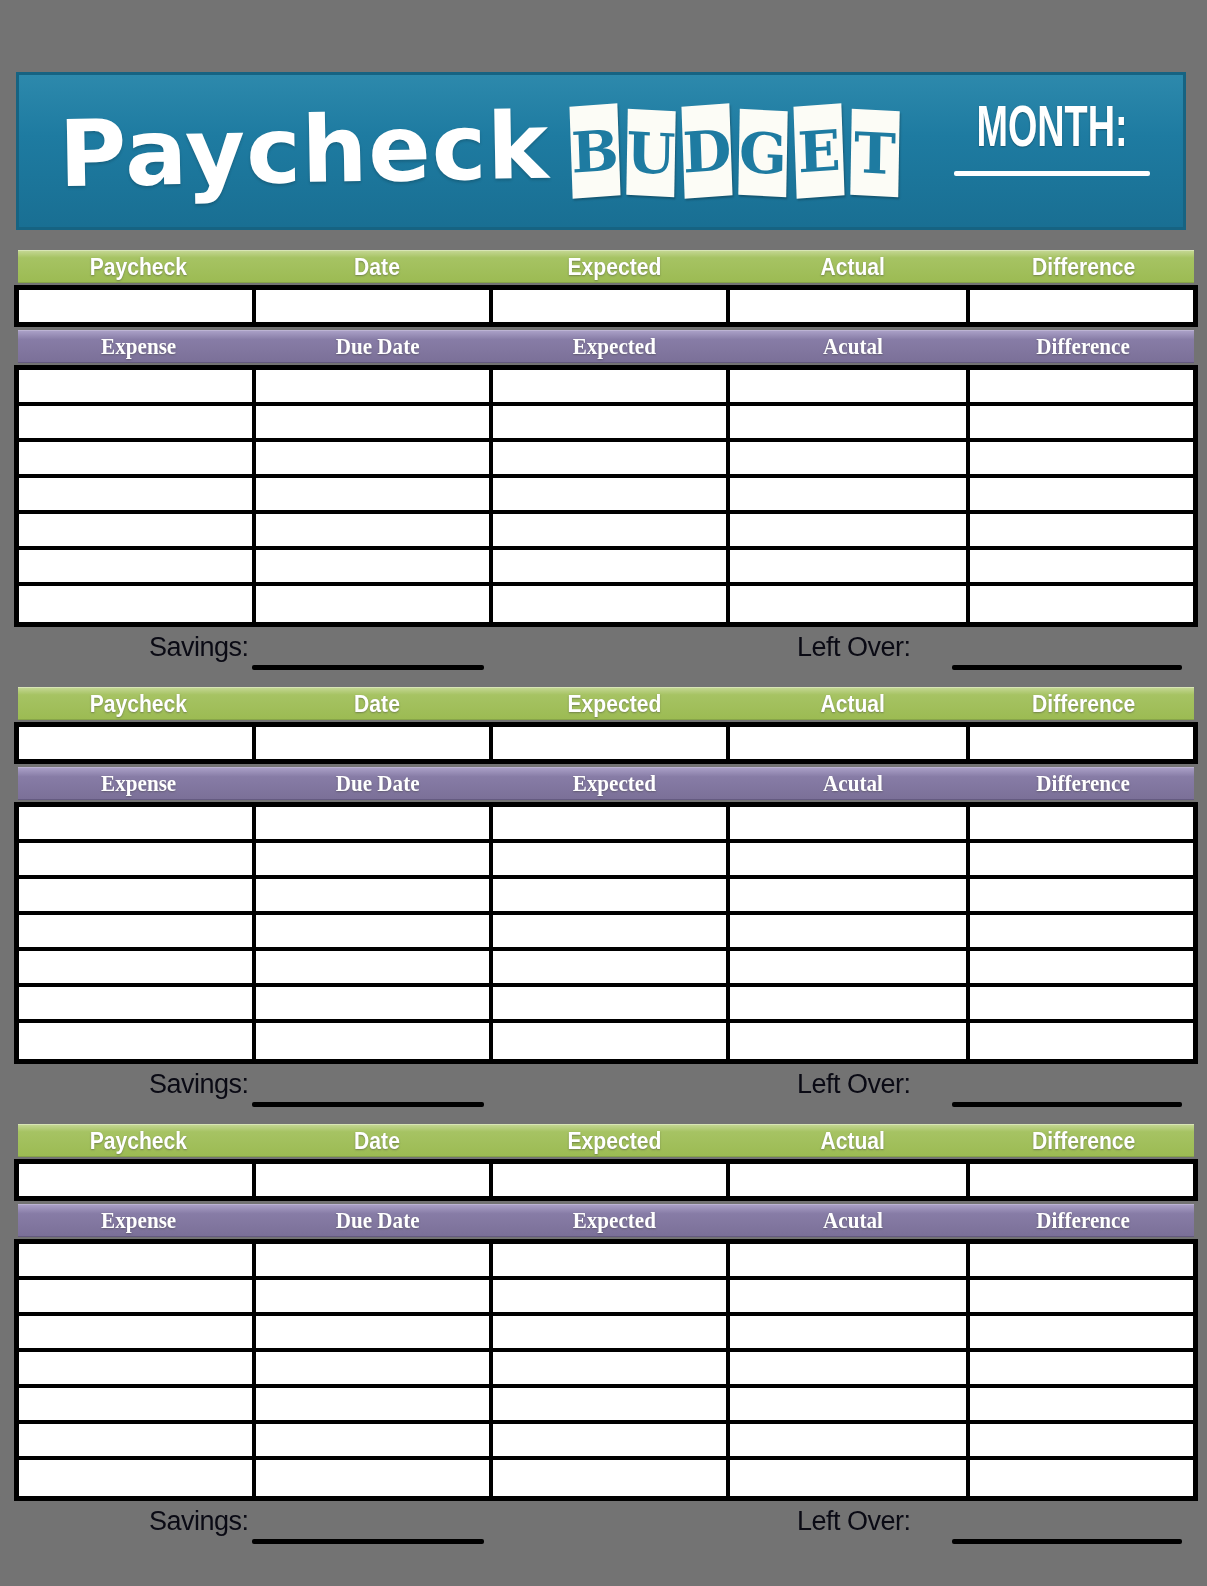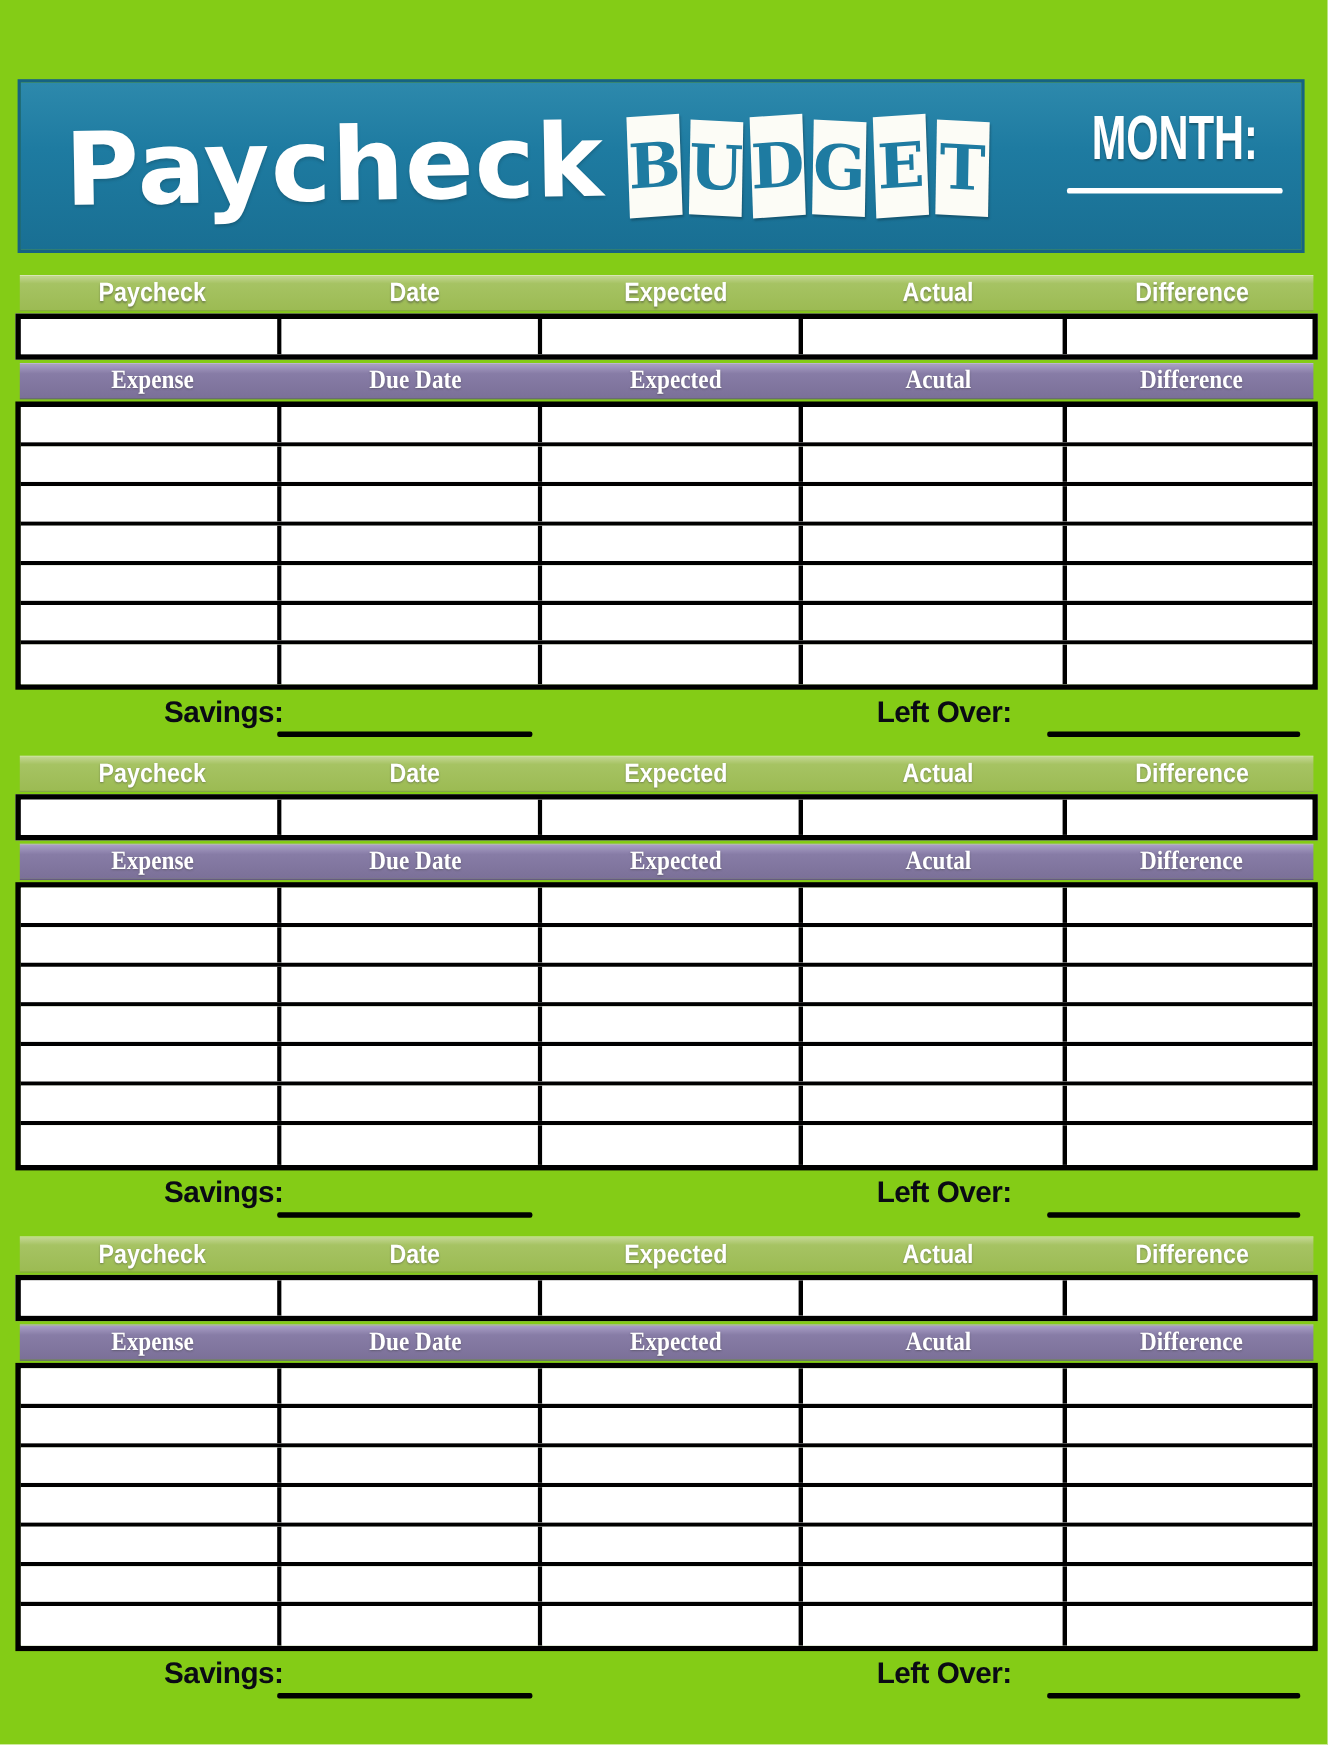--- a/index.html
+++ b/index.html
@@ -1,18 +1,18 @@
 <!DOCTYPE html>
 <html><head>
 <meta charset="utf-8">
 <style>
   * { margin:0; padding:0; box-sizing:border-box; }
   html,body { background:#ffffff; }
   .page {
-    position:relative; width:1207px; height:1586px; background:#84cc16;
+    position:relative; width:1207px; height:1586px; background:#737373;
     font-family:"Liberation Sans", sans-serif; overflow:hidden;
   }
 
   
   .banner {
     position:absolute; left:16px; top:72px; width:1170px; height:158px;
     background:linear-gradient(180deg,#2d89ac 0%, #1e7ba1 40%, #196f93 100%);
     border:3px solid #166382;
     display:flex; align-items:center;
   }
@@ -24,21 +24,21 @@
   }
   .block-letters { display:flex; gap:8px; margin-left:22px; align-items:center; }
   .block-letter {
     width:48px; height:90px; background:#fcfcf6; color:#1e7ba1;
     font-family:"DejaVu Serif", serif; font-weight:bold; font-size:56px;
     display:flex; align-items:center; justify-content:center;
     box-shadow:1px 2px 2px rgba(0,0,0,0.25);
   }
   .block-letter:nth-child(odd)  { transform:rotate(-4deg) skewX(-2deg); height:92px; }
   .block-letter:nth-child(even) { transform:rotate(3deg) skewX(2deg); height:86px; margin-top:4px; }
-  .month-area { position:absolute; right:8px; top:24px; width:215px; text-align:left; }
+  .month-area { position:absolute; right:24px; top:24px; width:215px; text-align:left; }
   .month-label {
     display:inline-block; color:#ffffff; font-weight:bold; font-size:54px; line-height:1;
     transform:scale(0.70,1.05); transform-origin:center;
     text-shadow:0 1px 2px rgba(0,0,0,0.3);
   }
   .month-line { width:196px; height:5px; background:#ffffff; margin:18px auto 0 auto; border-radius:2px; }
 
   
   .content { position:absolute; left:14px; top:250px; width:1184px; }
   .section { margin-bottom:13px; }
@@ -69,21 +69,21 @@
   .expense-table { border:5px solid #000; margin-top:2px; }
   .exp-row {
     display:grid; grid-template-columns:237px 237px 237px 240px auto;
     height:36px; border-bottom:4px solid #000; background:#ffffff;
   }
   .expense-table .exp-row:last-child { border-bottom:none; }
   .cell { border-right:4px solid #000; background:#ffffff; }
   .exp-row .cell:last-child { border-right:none; }
 
   .totals { position:relative; height:47px; }
-  .totals-label { position:absolute; top:5px; font-weight:bold; font-size:27px; color:#0a0a14; letter-spacing:-0.5px; }
+  .totals-label { position:absolute; top:5px; font-weight:normal; font-size:27px; color:#0a0a14; letter-spacing:-0.5px; }
   .savings-label  { left:135px; }
   .leftover-label { left:783px; }
   .fill-line { position:absolute; height:5px; background:#000; border-radius:2px; }
   .savings-line  { left:238px; top:38px; width:232px; }
   .leftover-line { left:938px; top:38px; width:230px; }
 </style>
 </head>
 <body>
 
 <div class="page">

